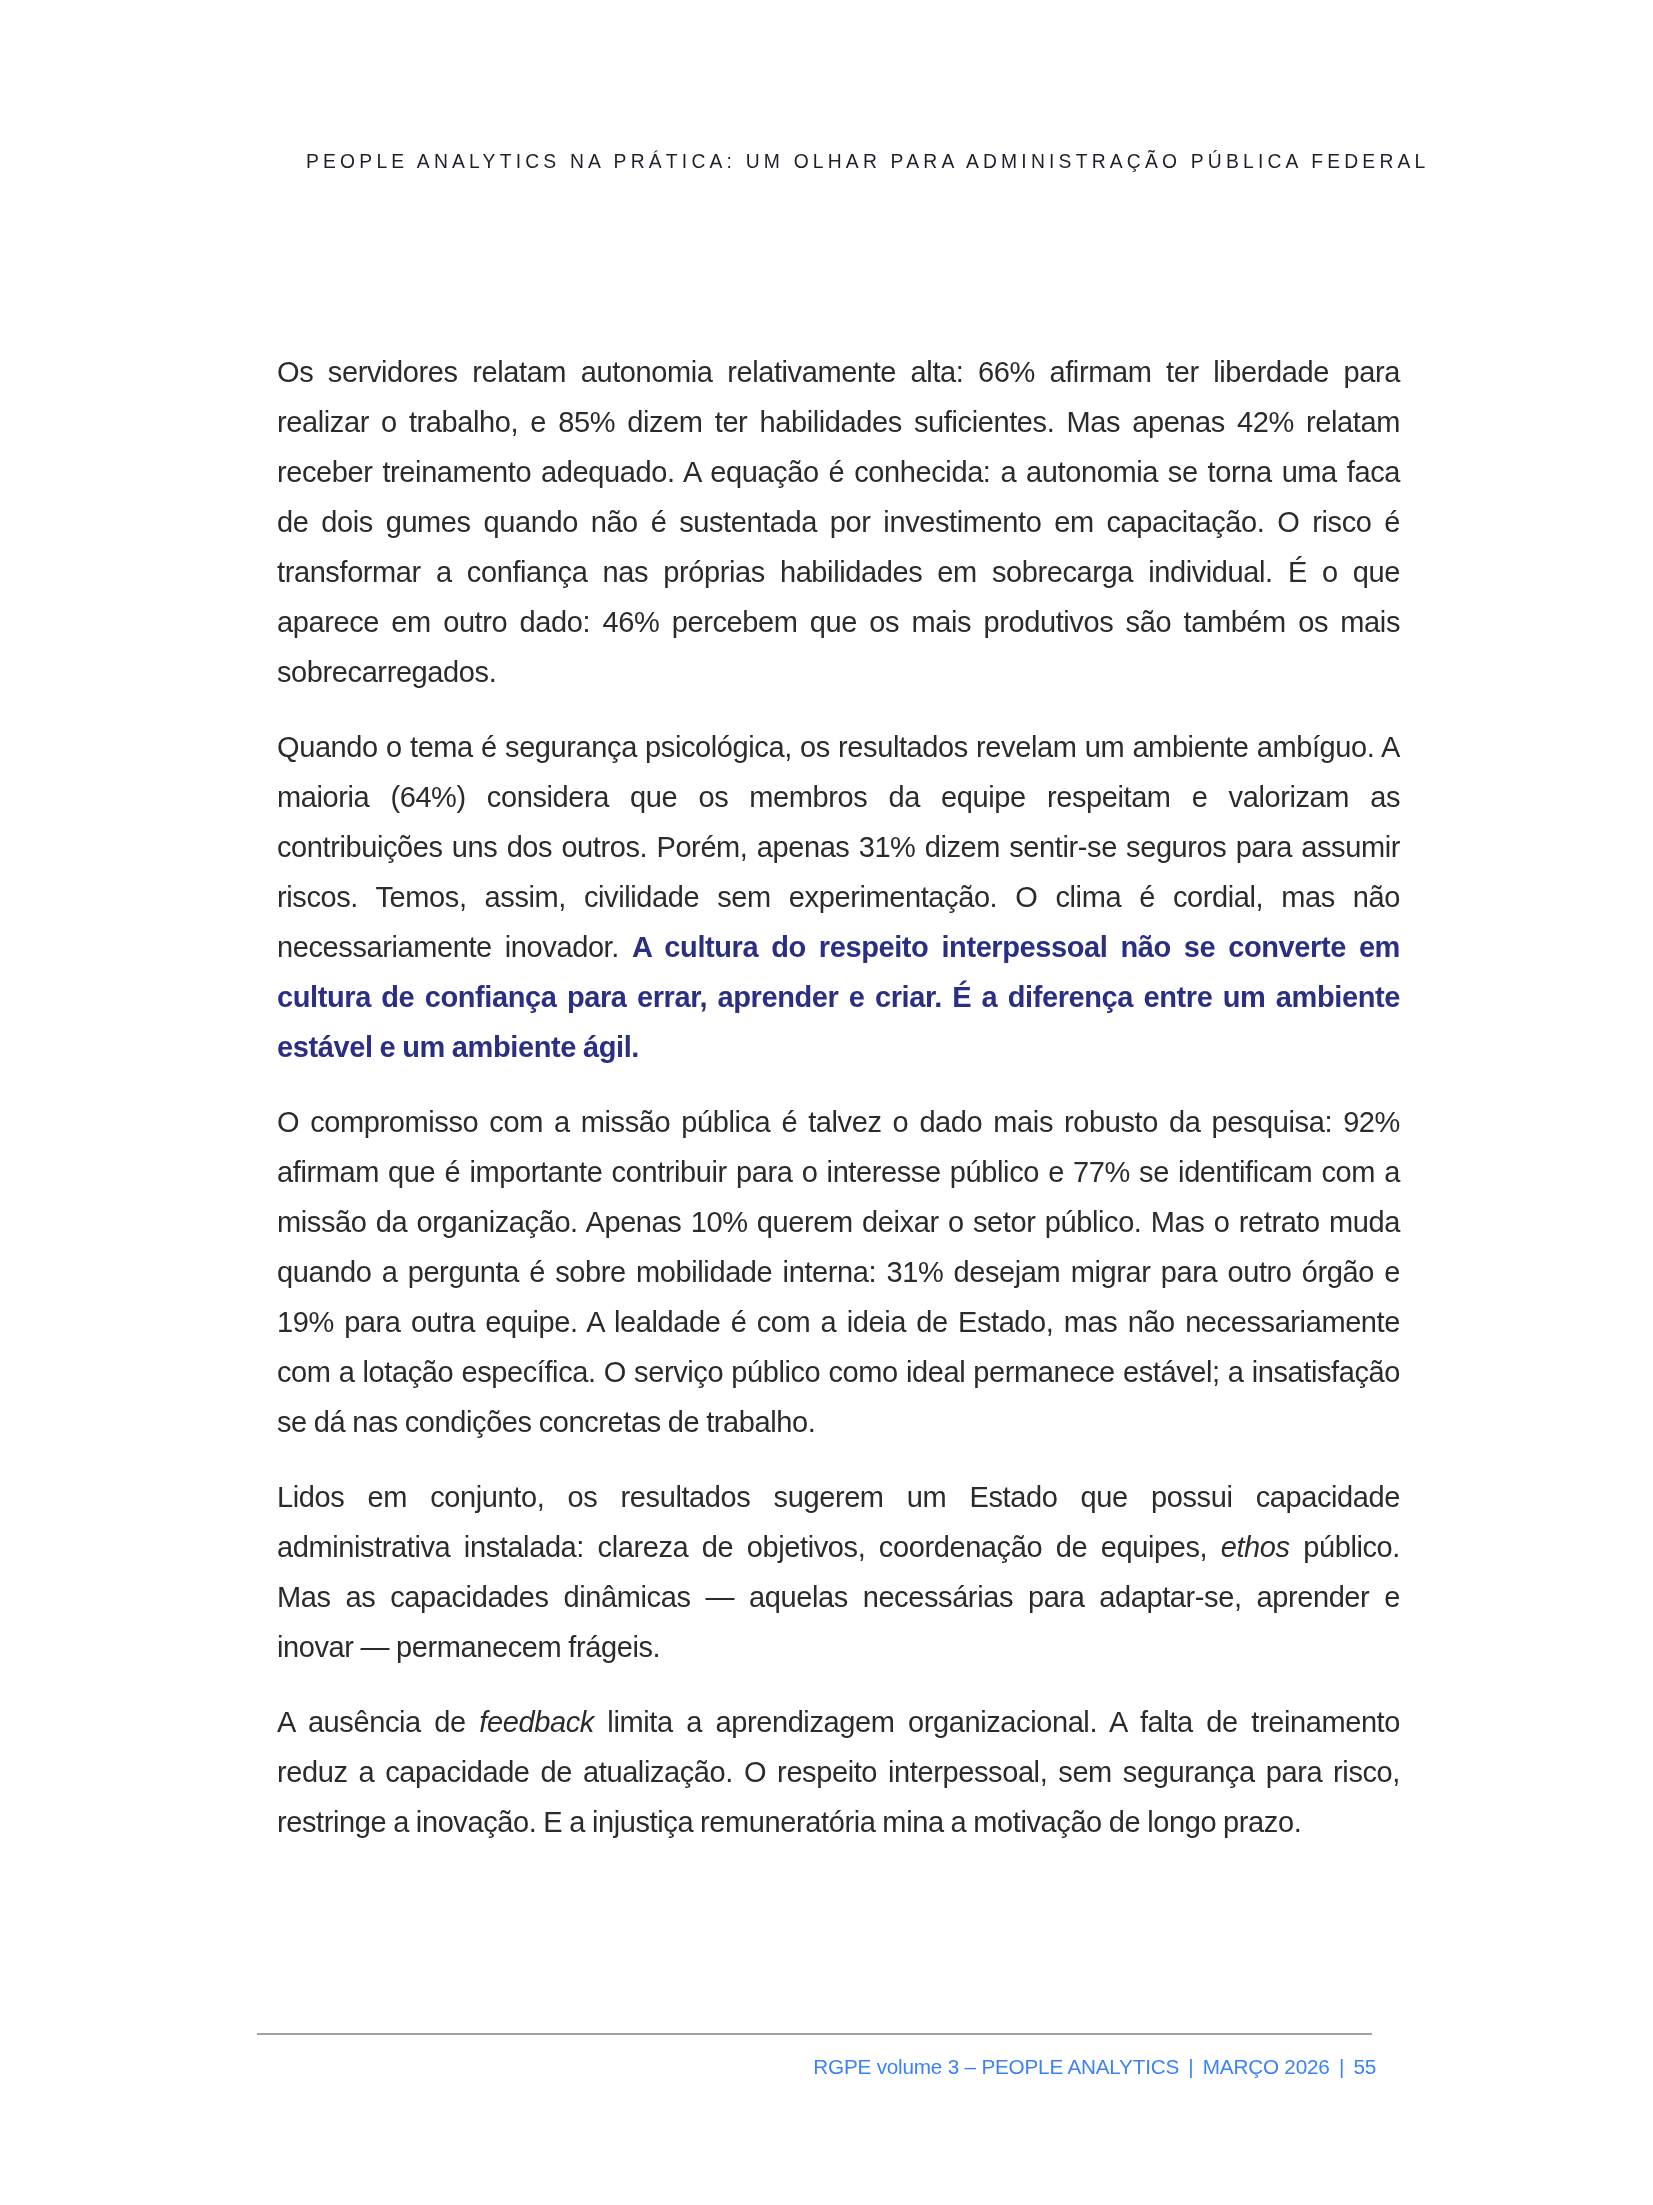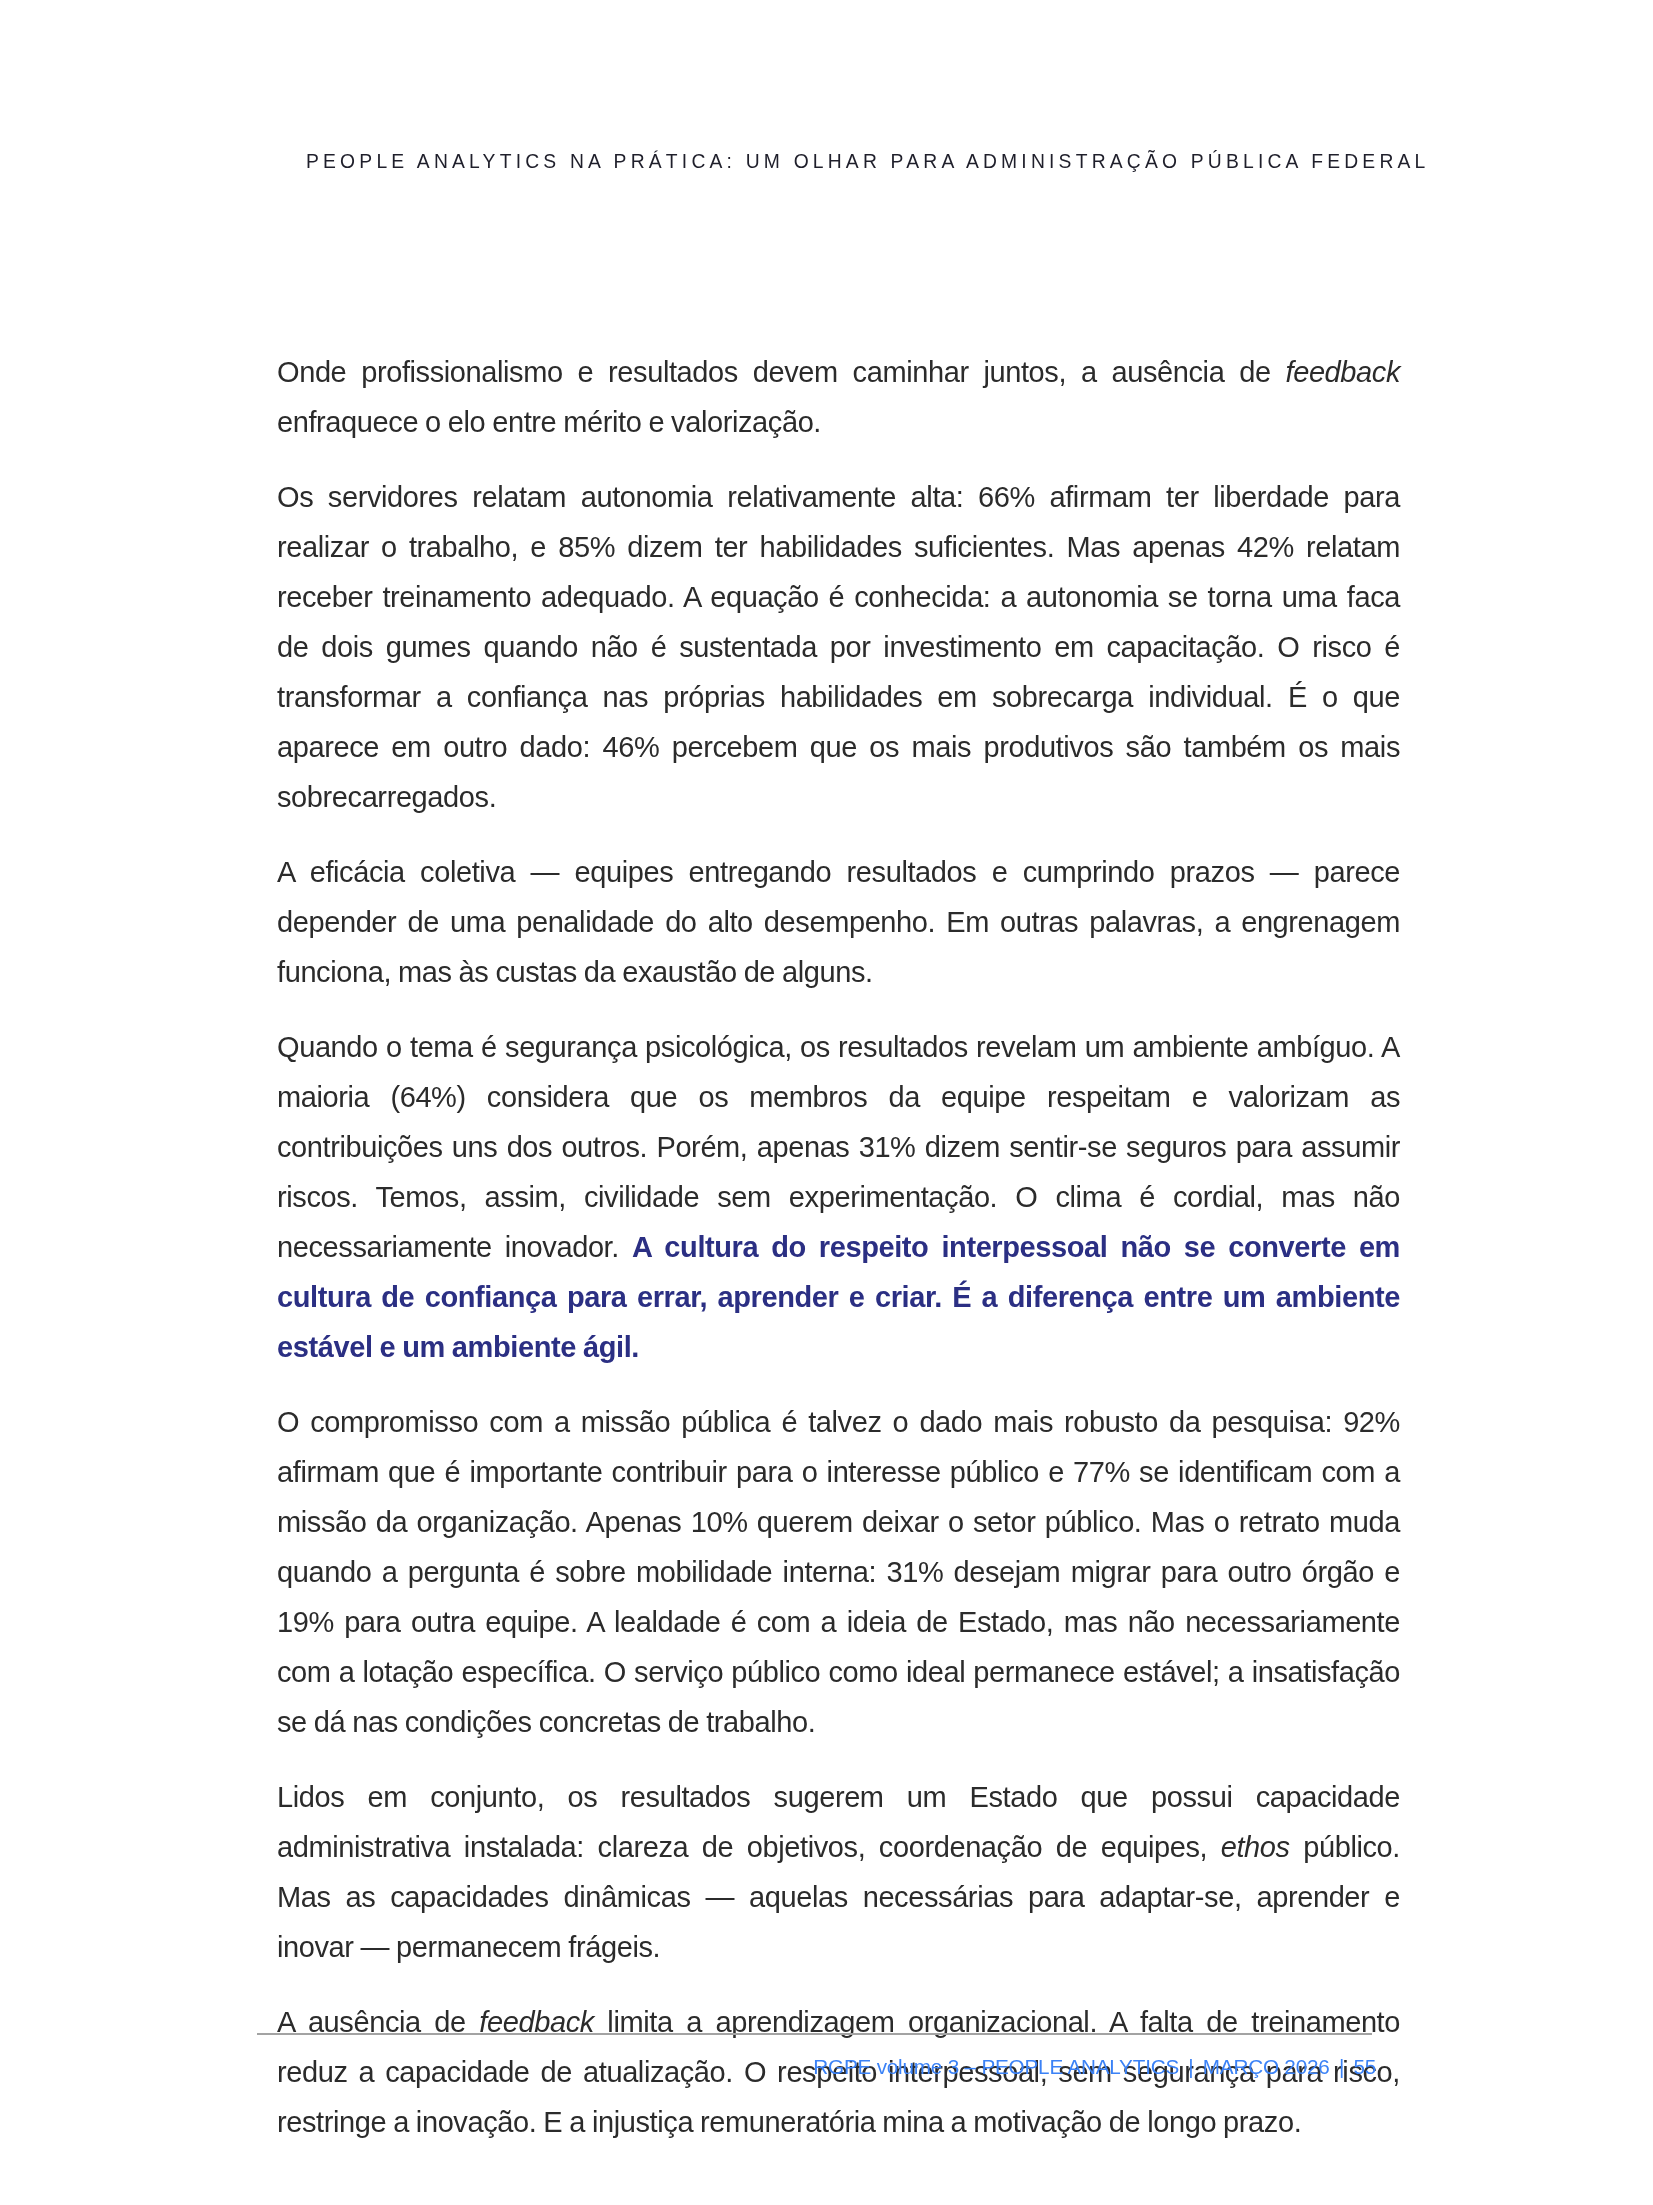--- a/index.html
+++ b/index.html
@@ -21,25 +21,23 @@
 </style>
 </head>
 <body>
 
 <div class="running-head">
   <div class="rule"></div>
   <div class="title">PEOPLE ANALYTICS NA PRÁTICA: UM OLHAR PARA ADMINISTRAÇÃO PÚBLICA FEDERAL</div>
 </div>
 
 <div class="content">
-  <p><span>Onde profissionalismo e resultados devem caminhar juntos, a ausência de </span><span class="em">feedback</span><span> enfraquece o elo entre mérito e valorização.</span></p>
 
   <p>Os servidores relatam autonomia relativamente alta: 66% afirmam ter liberdade para realizar o trabalho, e 85% dizem ter habilidades suficientes. Mas apenas 42% relatam receber treinamento adequado. A equação é conhecida: a autonomia se torna uma faca de dois gumes quando não é sustentada por investimento em capacitação. O risco é transformar a confiança nas próprias habilidades em sobrecarga individual. É o que aparece em outro dado: 46% percebem que os mais produtivos são também os mais sobrecarregados.</p>
 
-  <p>A eficácia coletiva — equipes entregando resultados e cumprindo prazos — parece depender de uma penalidade do alto desempenho. Em outras palavras, a engrenagem funciona, mas às custas da exaustão de alguns.</p>
 
   <p><span>Quando o tema é segurança psicológica, os resultados revelam um ambiente ambíguo. A maioria (64%) considera que os membros da equipe respeitam e valorizam as contribuições uns dos outros. Porém, apenas 31% dizem sentir-se seguros para assumir riscos. Temos, assim, civilidade sem experimentação. O clima é cordial, mas não necessariamente inovador. </span><span class="highlight">A cultura do respeito interpessoal não se converte em cultura de confiança para errar, aprender e criar. É a diferença entre um ambiente estável e um ambiente ágil.</span></p>
 
   <p>O compromisso com a missão pública é talvez o dado mais robusto da pesquisa: 92% afirmam que é importante contribuir para o interesse público e 77% se identificam com a missão da organização. Apenas 10% querem deixar o setor público. Mas o retrato muda quando a pergunta é sobre mobilidade interna: 31% desejam migrar para outro órgão e 19% para outra equipe. A lealdade é com a ideia de Estado, mas não necessariamente com a lotação específica. O serviço público como ideal permanece estável; a insatisfação se dá nas condições concretas de trabalho.</p>
 
   <p><span>Lidos em conjunto, os resultados sugerem um Estado que possui capacidade administrativa instalada: clareza de objetivos, coordenação de equipes, </span><span class="em">ethos</span><span> público. Mas as capacidades dinâmicas — aquelas necessárias para adaptar-se, aprender e inovar — permanecem frágeis.</span></p>
 
   <p><span>A ausência de </span><span class="em">feedback</span><span> limita a aprendizagem organizacional. A falta de treinamento reduz a capacidade de atualização. O respeito interpessoal, sem segurança para risco, restringe a inovação. E a injustiça remuneratória mina a motivação de longo prazo.</span></p>
 </div>
 

